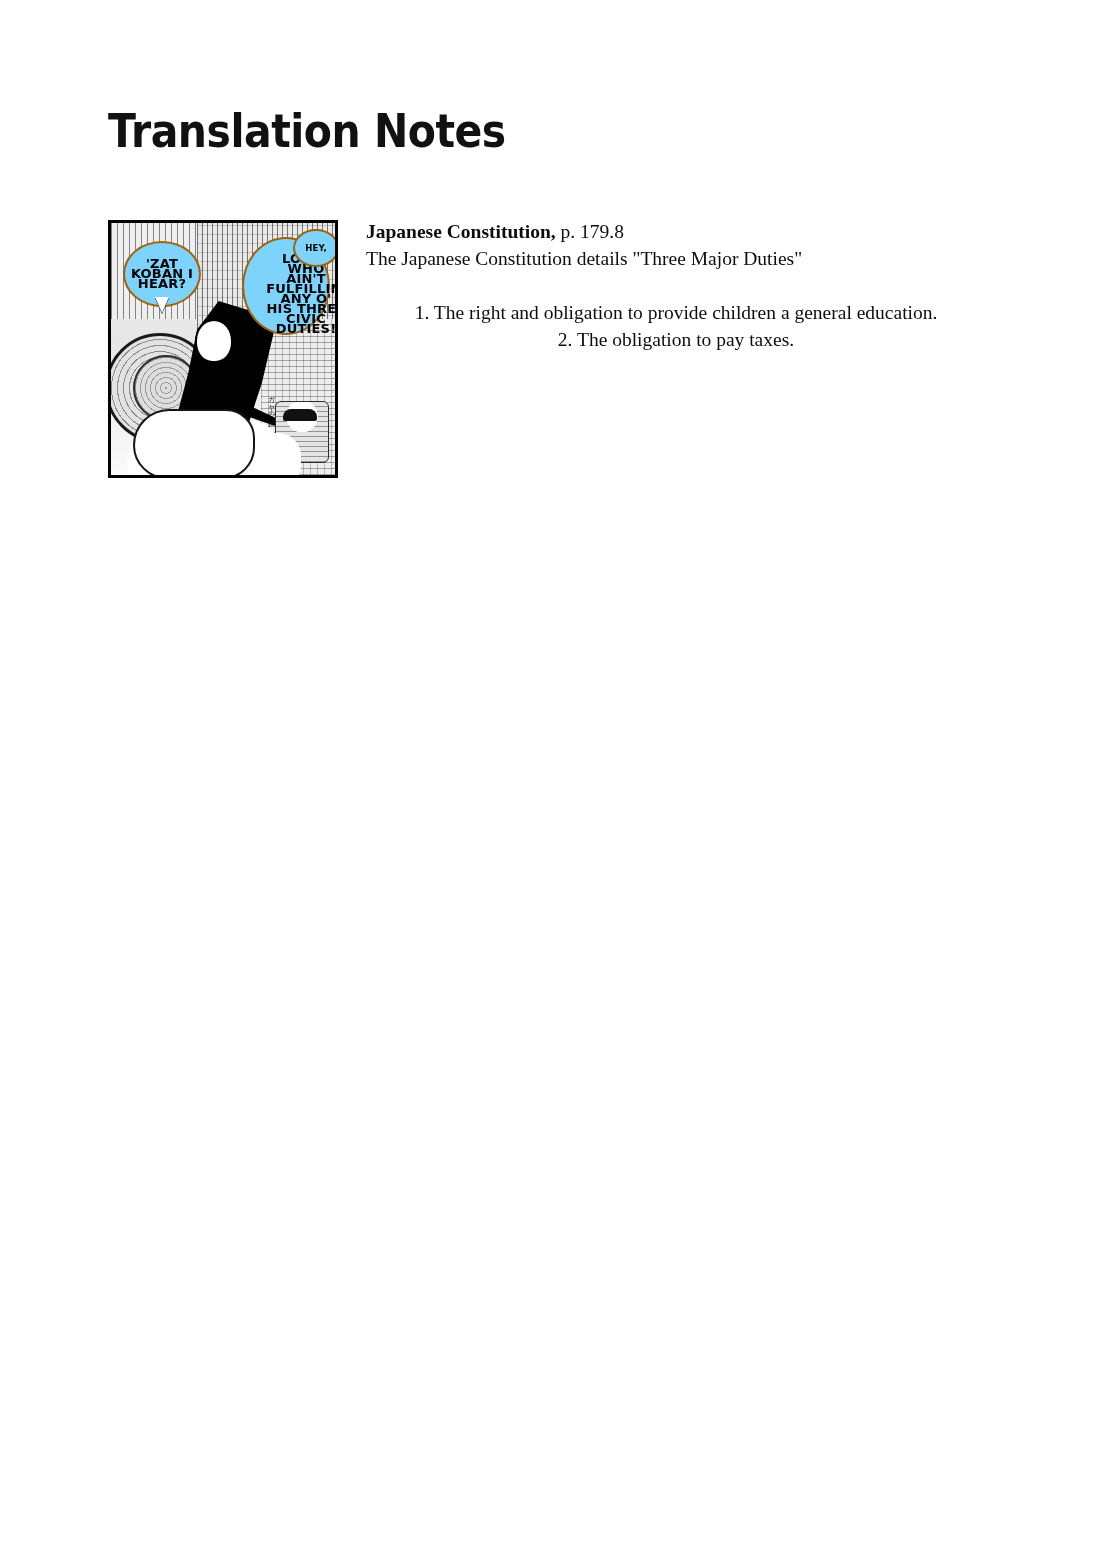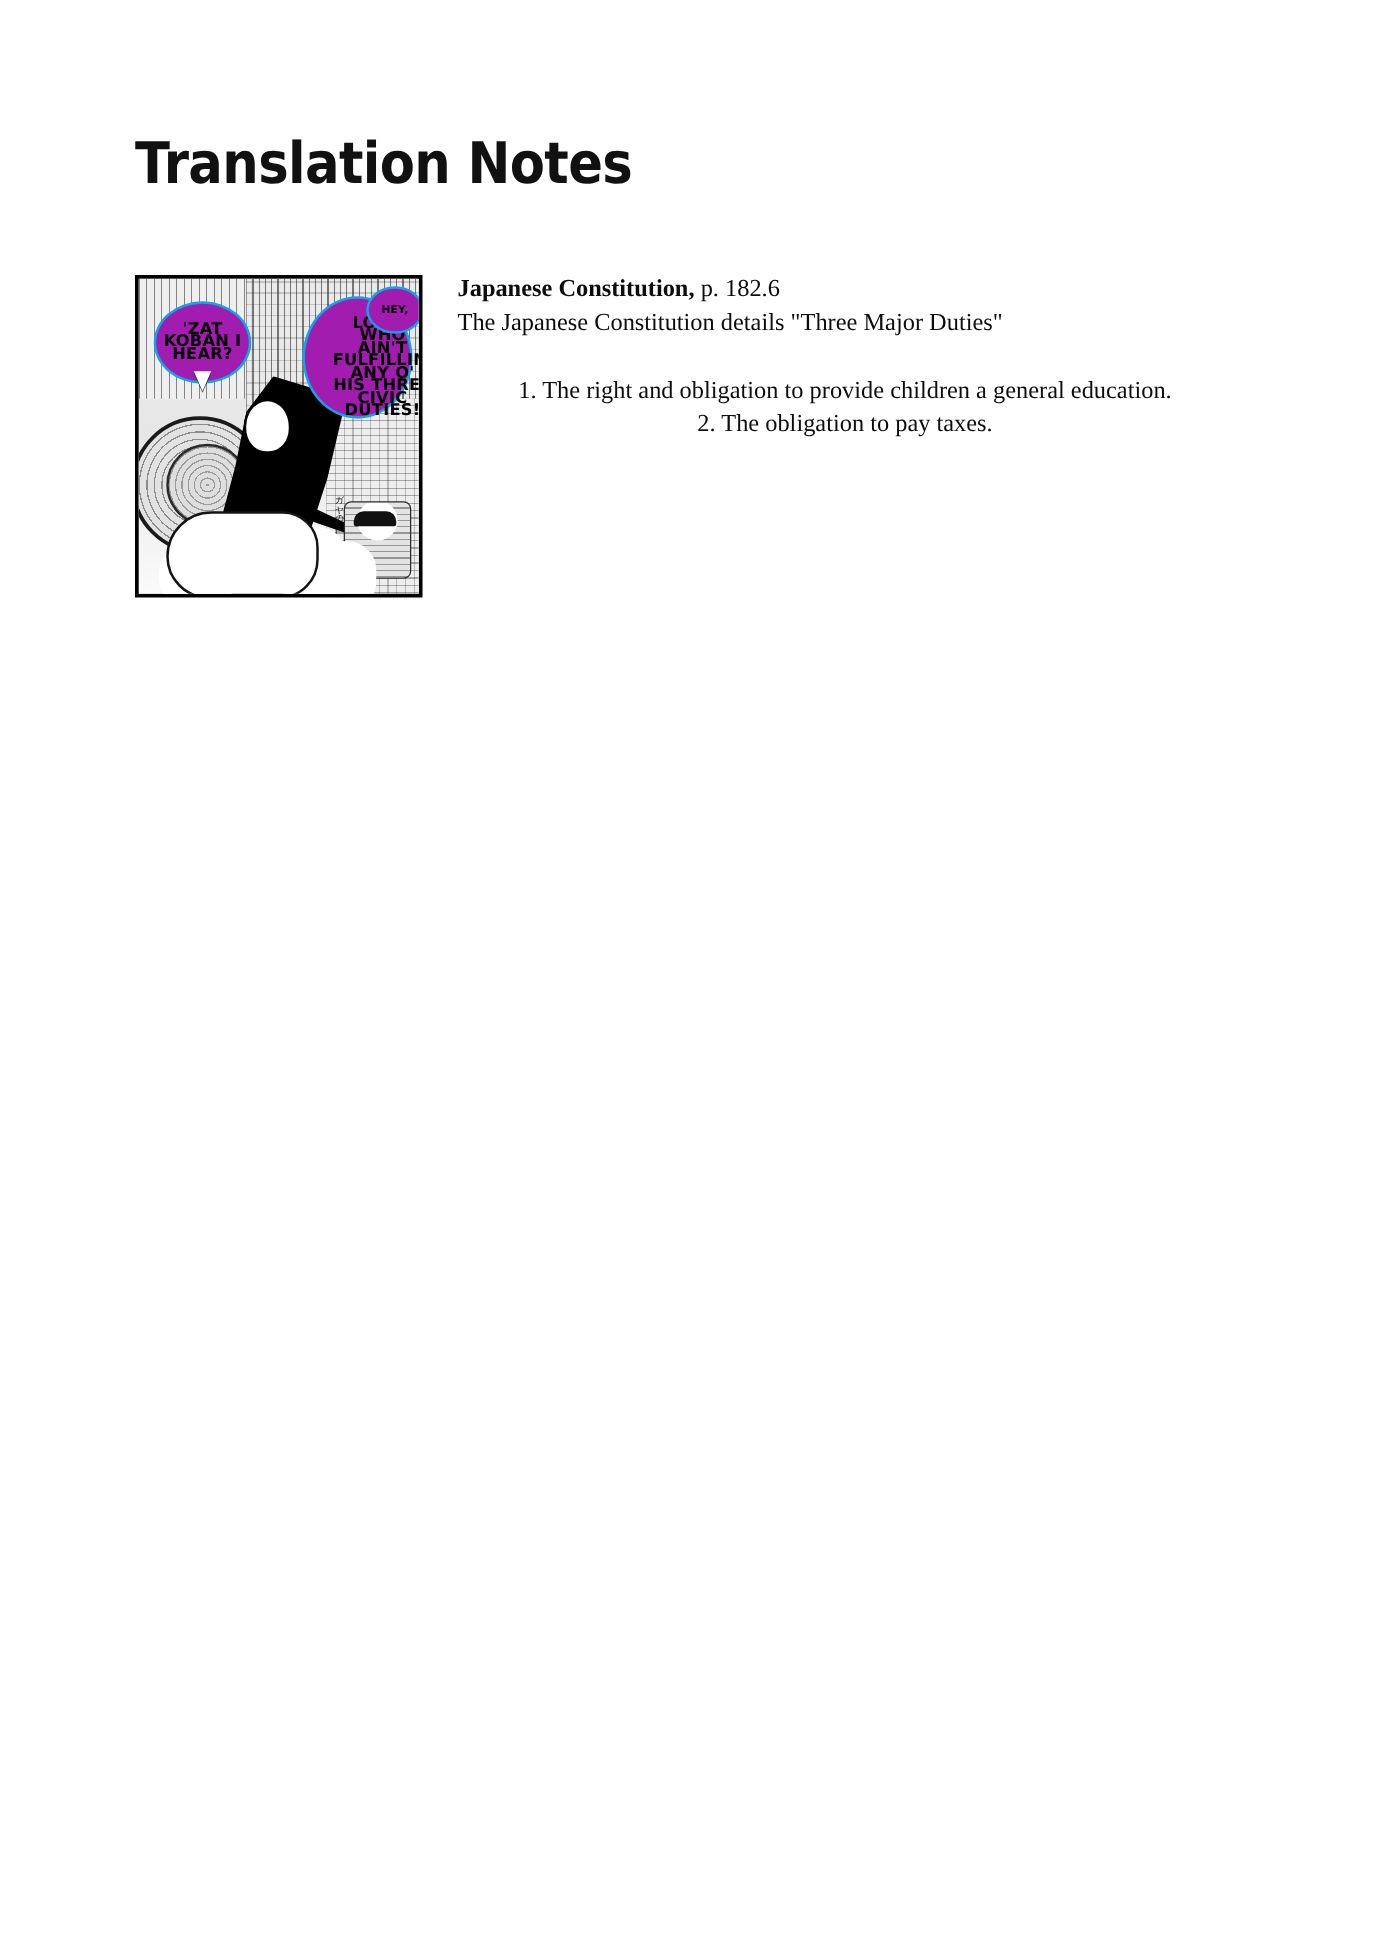--- a/index.html
+++ b/index.html
@@ -175,22 +175,22 @@
     font-size: 7px;
     line-height: 8px;
     writing-mode: vertical-rl;
     color: #111;
     letter-spacing: 0px;
   }
 
   
   .balloon {
     position: absolute;
-    background: #a21caf;
-    border: 2px solid #0ea5e9;
+    background: #7dd3fc;
+    border: 2px solid #a16207;
     border-radius: 50%;
     display: flex;
     align-items: center;
     justify-content: center;
     text-align: center;
     font-family: "DejaVu Sans", sans-serif;
     font-weight: bold;
     color: #000000;
     letter-spacing: 0.2px;
   }
@@ -275,21 +275,21 @@
     </div>
 
     <div class="balloon balloon-1">'ZAT KOBAN I HEAR?</div>
     <div class="balloon-tail-1"></div>
     <div class="balloon balloon-2">LOSER WHO AIN'T FULFILLIN' ANY O' HIS THREE CIVIC DUTIES!</div>
     <div class="balloon balloon-3">HEY,</div>
   </div>
 
   <div class="note-text">
     <div>
-      <span class="note-head">Japanese Constitution,</span><span class="note-head-tail"> p. 182.6</span>
+      <span class="note-head">Japanese Constitution,</span><span class="note-head-tail"> p. 179.8</span>
     </div>
     <div>The Japanese Constitution details "Three Major Duties"</div>
     <div class="note-gap"></div>
     <div class="note-list-item">1. The right and obligation to provide children a general education.</div>
     <div class="note-list-item">2. The obligation to pay taxes.</div>
   </div>
 
 </div>
 
 </body></html>

